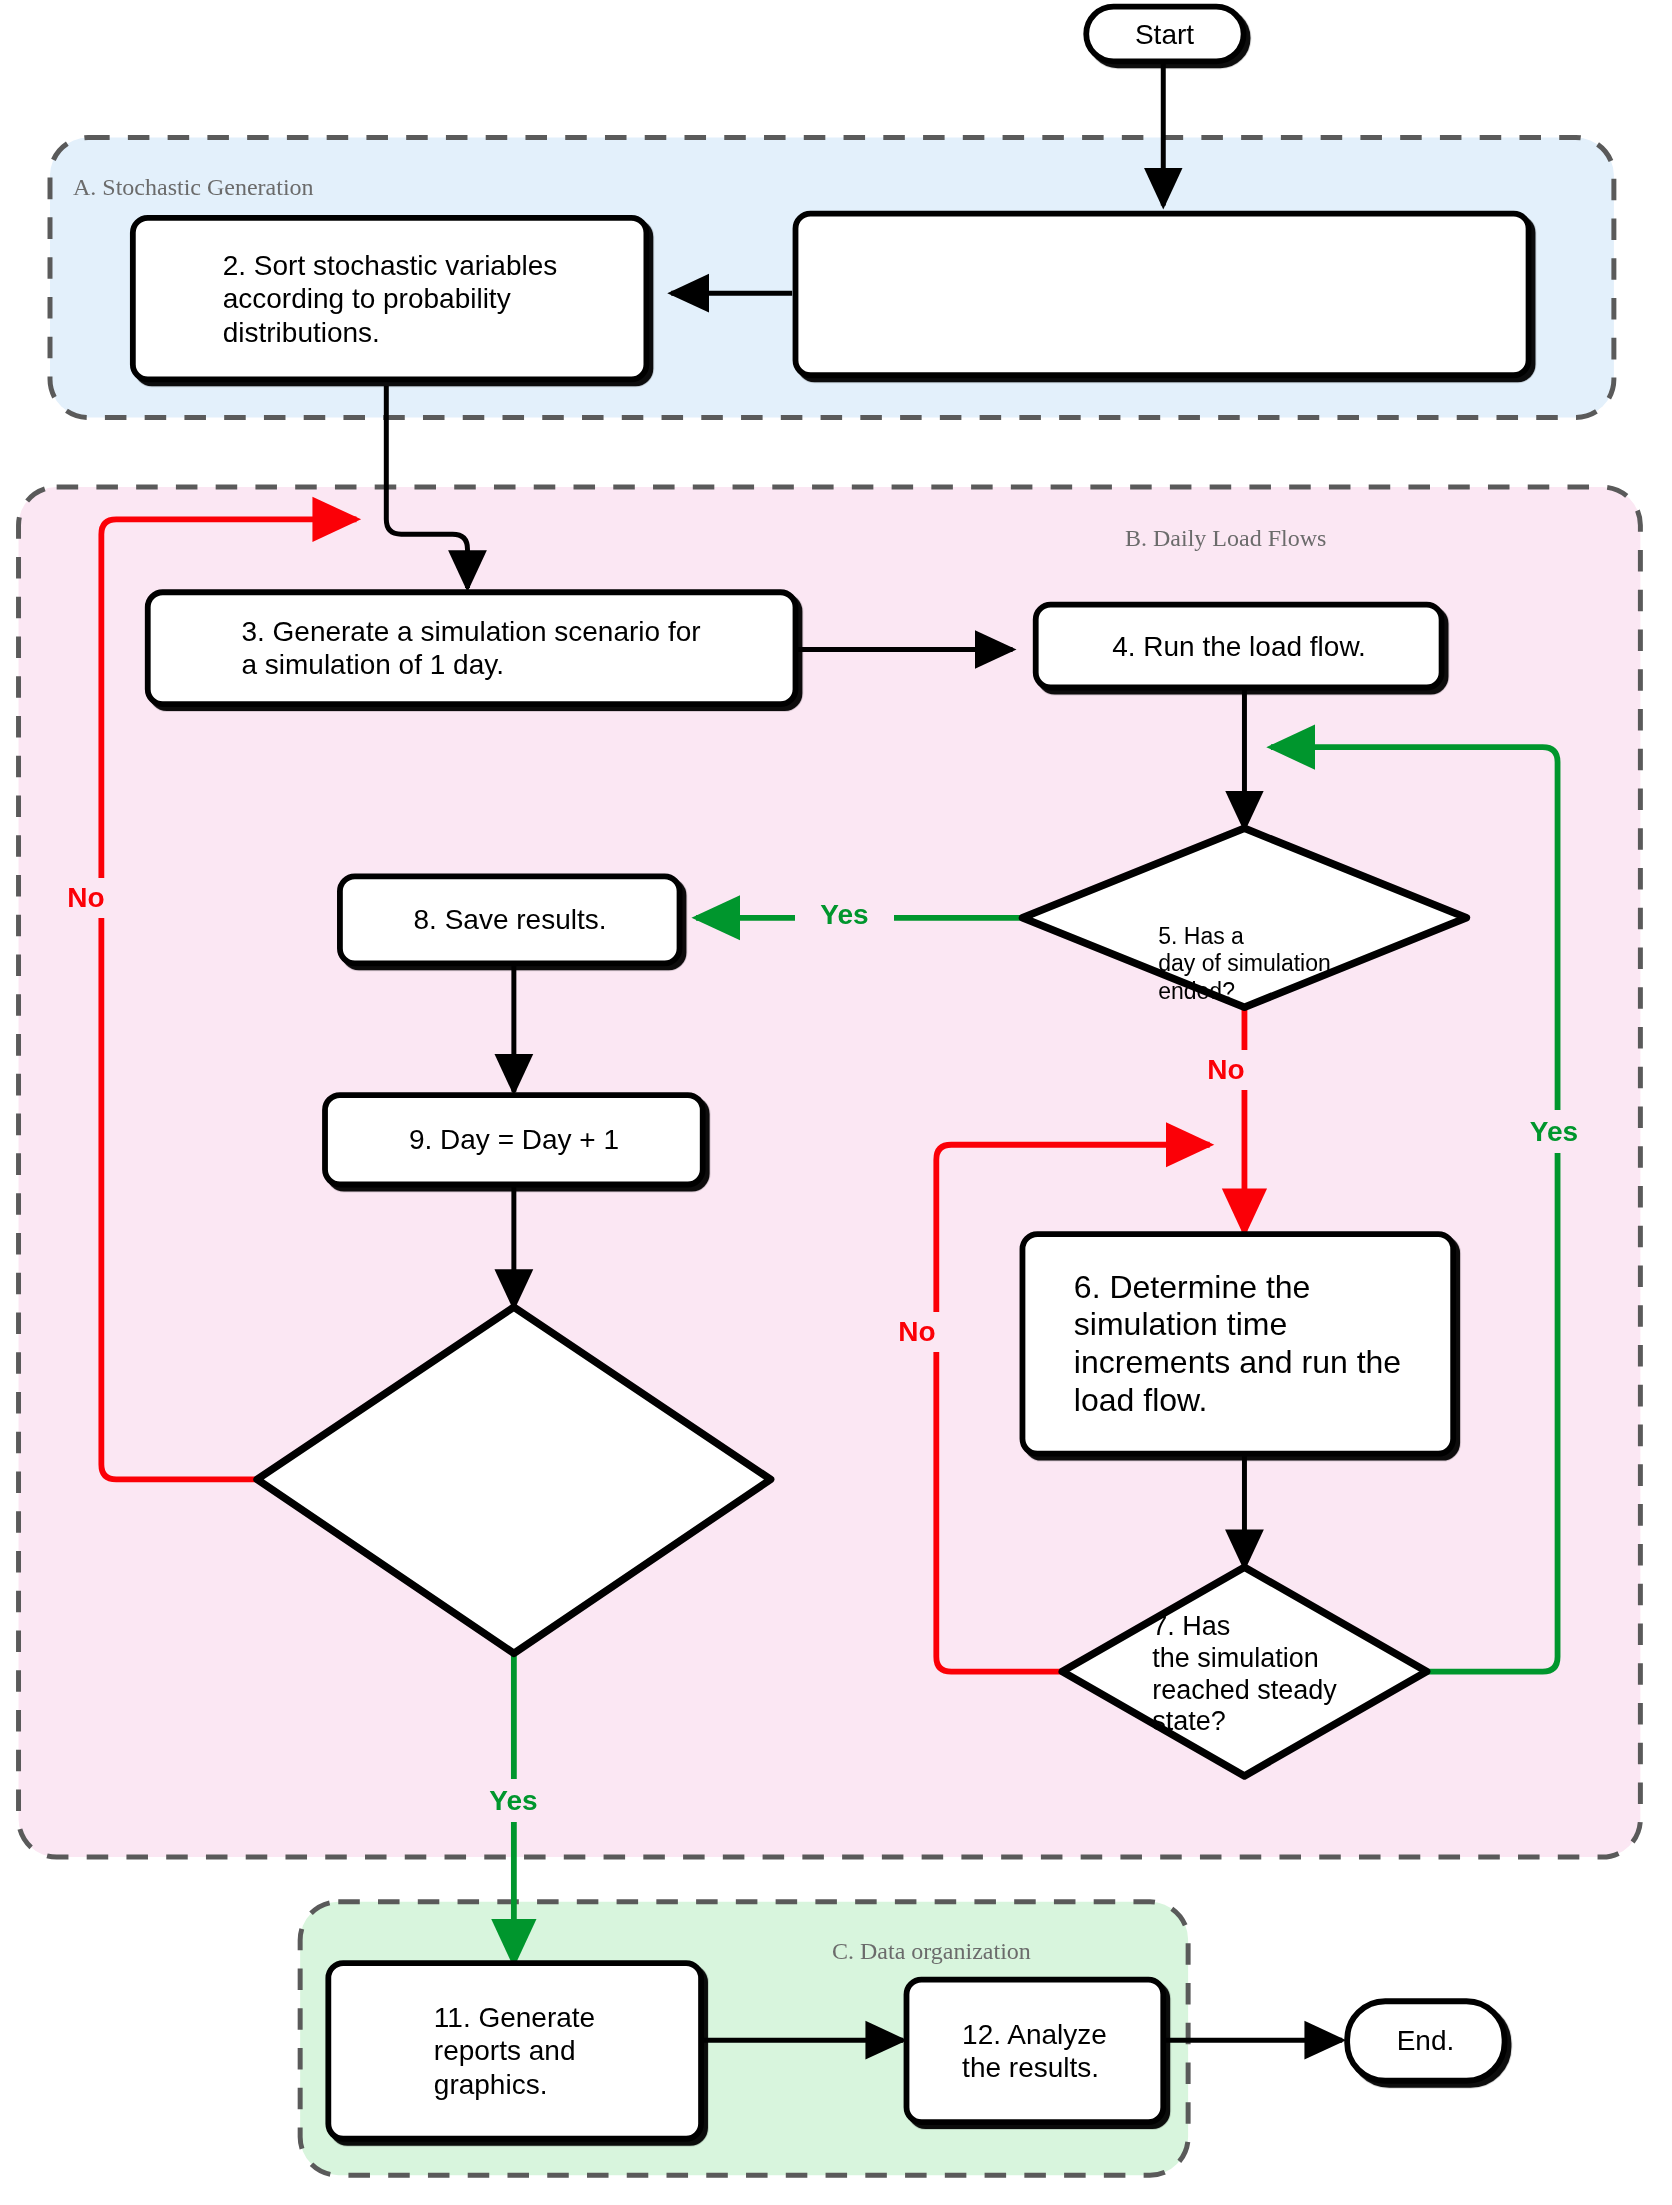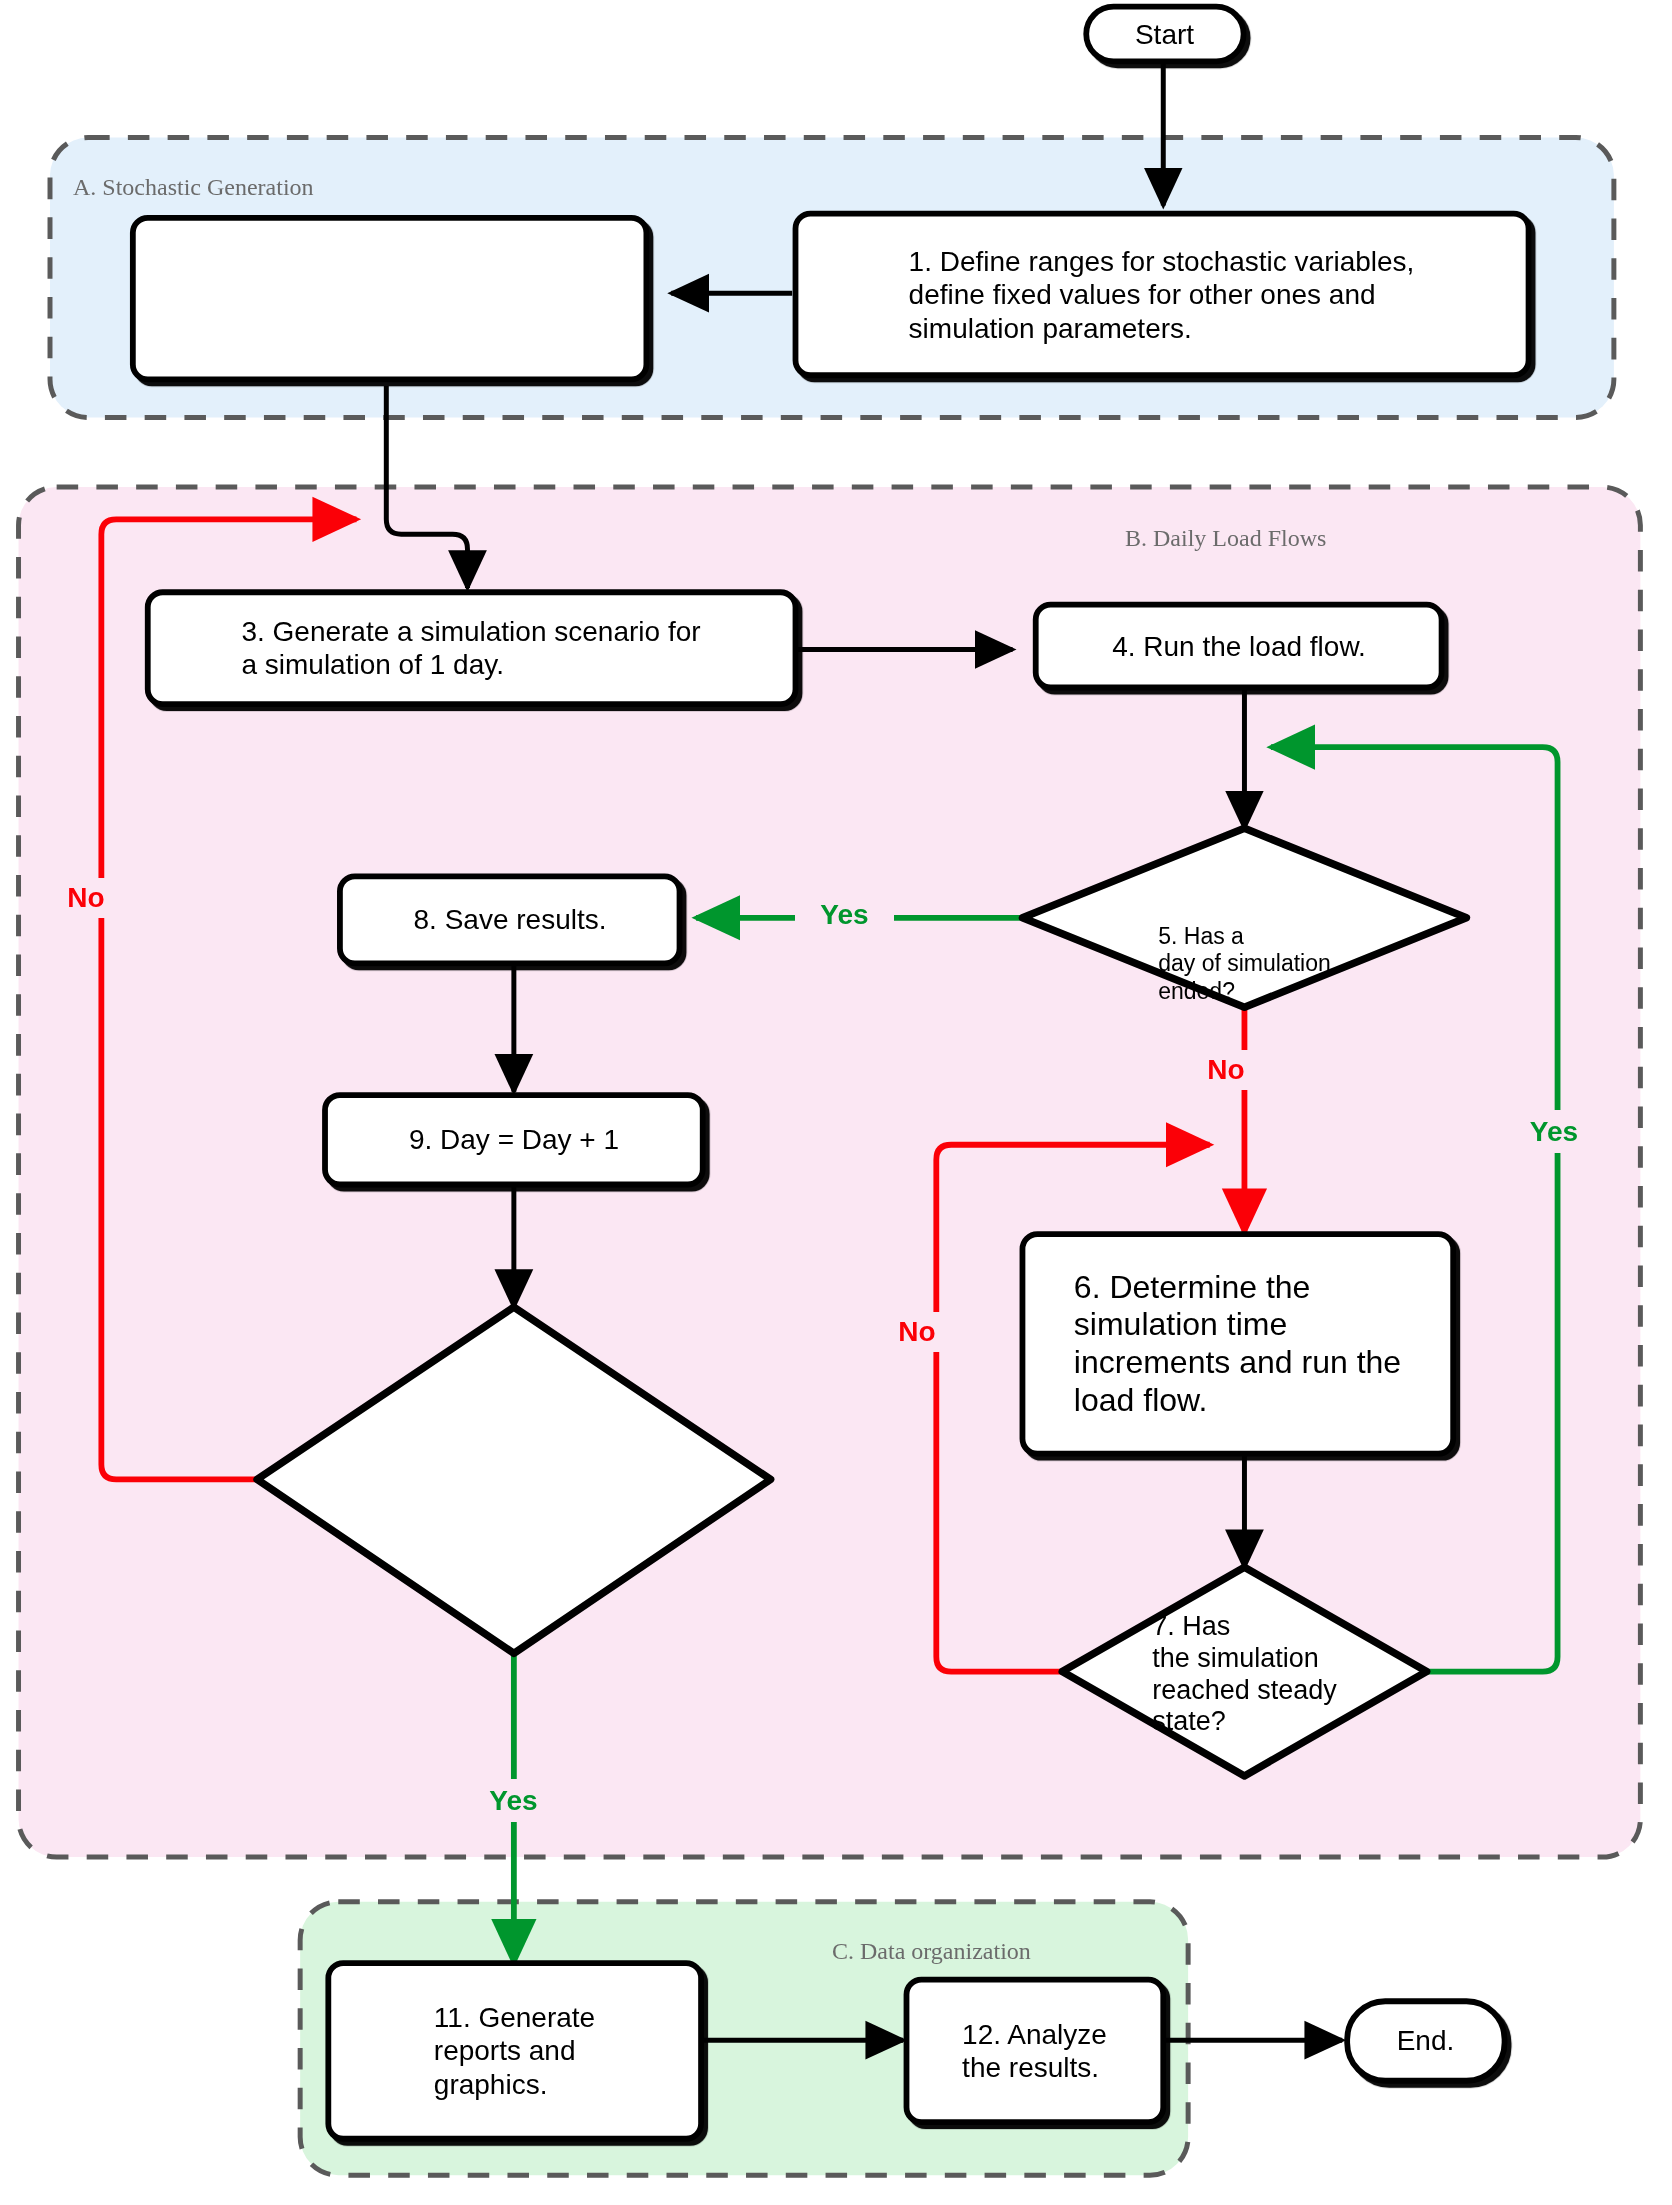--- a/index.html
+++ b/index.html
@@ -183,24 +183,24 @@
       <rect x="1626" y="2416" width="190" height="96" rx="46" ry="46" fill="#ffffff" stroke="#000000" stroke-width="7" filter="url(#dropsh)"></rect>
     </g>
   </svg>
 
   <div class="group-title" style="left:73px;top:146px;">A. Stochastic Generation</div>
   <div class="group-title" style="left:1125px;top:497px;">B. Daily Load Flows</div>
   <div class="group-title" style="left:832px;top:1910px;">C. Data organization</div>
 
   <div class="node-label" style="left:1086px;top:6.6px;width:157px;height:55px;font-size:28px;">Start</div>
 
-  <div class="node-label" style="left:795px;top:214px;width:733px;height:162px;font-size:28px;">1. Define ranges for stochastic variables,
-define fixed values for other ones and
-simulation parameters.</div>
-
+
+  <div class="node-label" style="left:133px;top:218px;width:514px;height:162px;font-size:28px;">2. Sort  stochastic variables
+according to probability
+distributions.</div>
 
   <div class="node-label" style="left:147px;top:592px;width:648px;height:112px;font-size:28px;">3. Generate a simulation scenario for
 a simulation of 1 day.</div>
 
   <div class="node-label" style="left:1036px;top:605px;width:406px;height:83px;font-size:28px;">4. Run the load flow.</div>
 
   <div class="node-label" style="left:1079px;top:881px;width:331px;height:166px;font-size:23px;">5. Has a
 day of simulation
 ended?</div>
 

